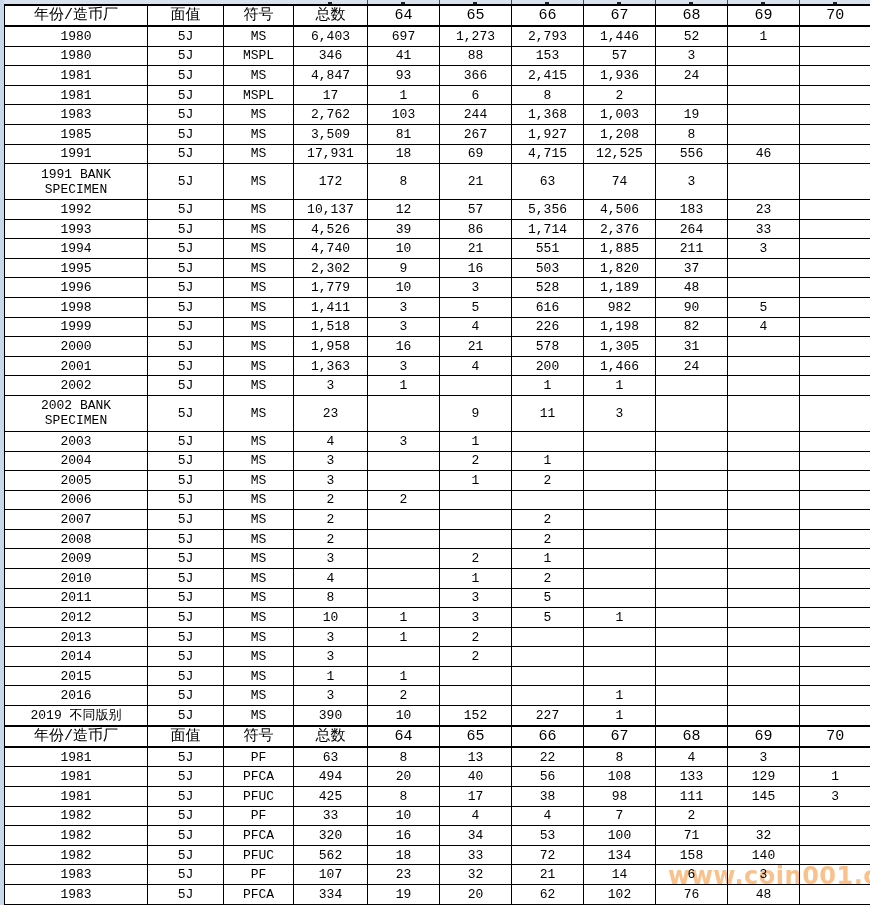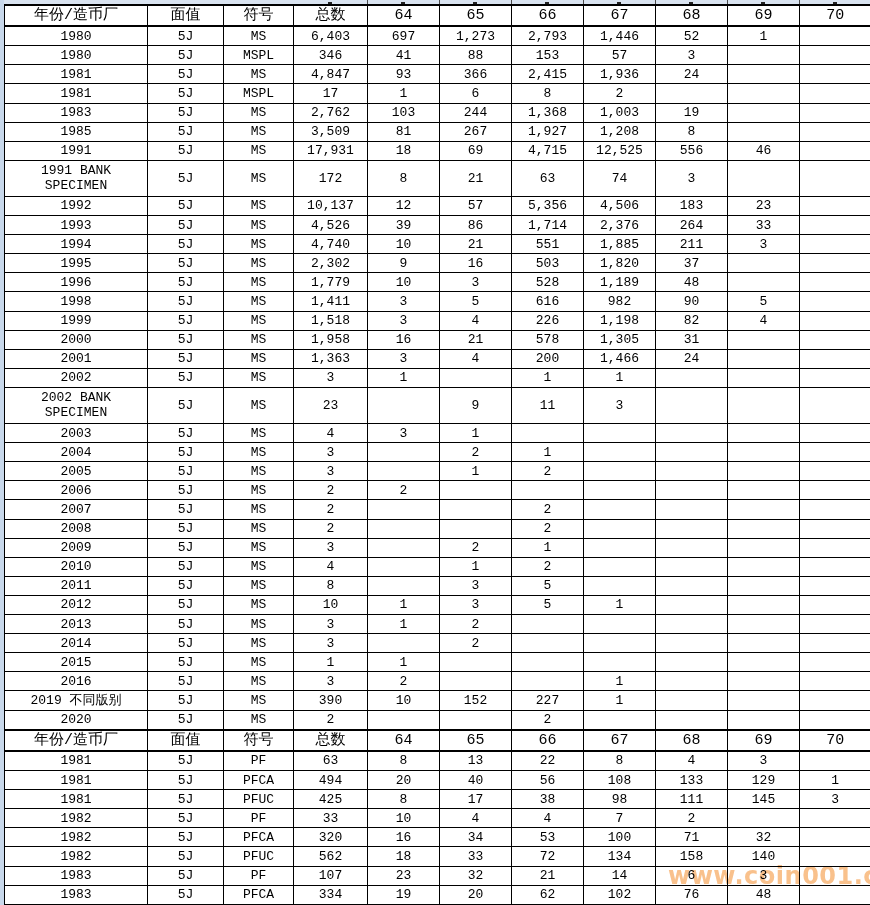--- a/index.html
+++ b/index.html
@@ -574,34 +574,20 @@
           <td class="cell-symbol">MS</td>
           <td class="cell-total">390</td>
           <td class="cell-grade-64">10</td>
           <td class="cell-grade-65">152</td>
           <td class="cell-grade-66">227</td>
           <td class="cell-grade-67">1</td>
           <td class="cell-grade-68"></td>
           <td class="cell-grade-69"></td>
           <td class="cell-grade-70"></td>
         </tr>
-        <tr class="data-row">
-
-  <td class="cell-year">2020</td>
-          <td class="cell-denomination">5J</td>
-          <td class="cell-symbol">MS</td>
-          <td class="cell-total">2</td>
-          <td class="cell-grade-64"></td>
-          <td class="cell-grade-65"></td>
-          <td class="cell-grade-66">2</td>
-          <td class="cell-grade-67"></td>
-          <td class="cell-grade-68"></td>
-          <td class="cell-grade-69"></td>
-          <td class="cell-grade-70"></td>
-        </tr>
         <tr class="header-row">
 
   <th class="hdr-year">年份/造币厂</th>
           <th class="hdr-denomination">面值</th>
           <th class="hdr-symbol">符号</th>
           <th class="hdr-total">总数</th>
           <th class="hdr-grade-64">64</th>
           <th class="hdr-grade-65">65</th>
           <th class="hdr-grade-66">66</th>
           <th class="hdr-grade-67">67</th>

